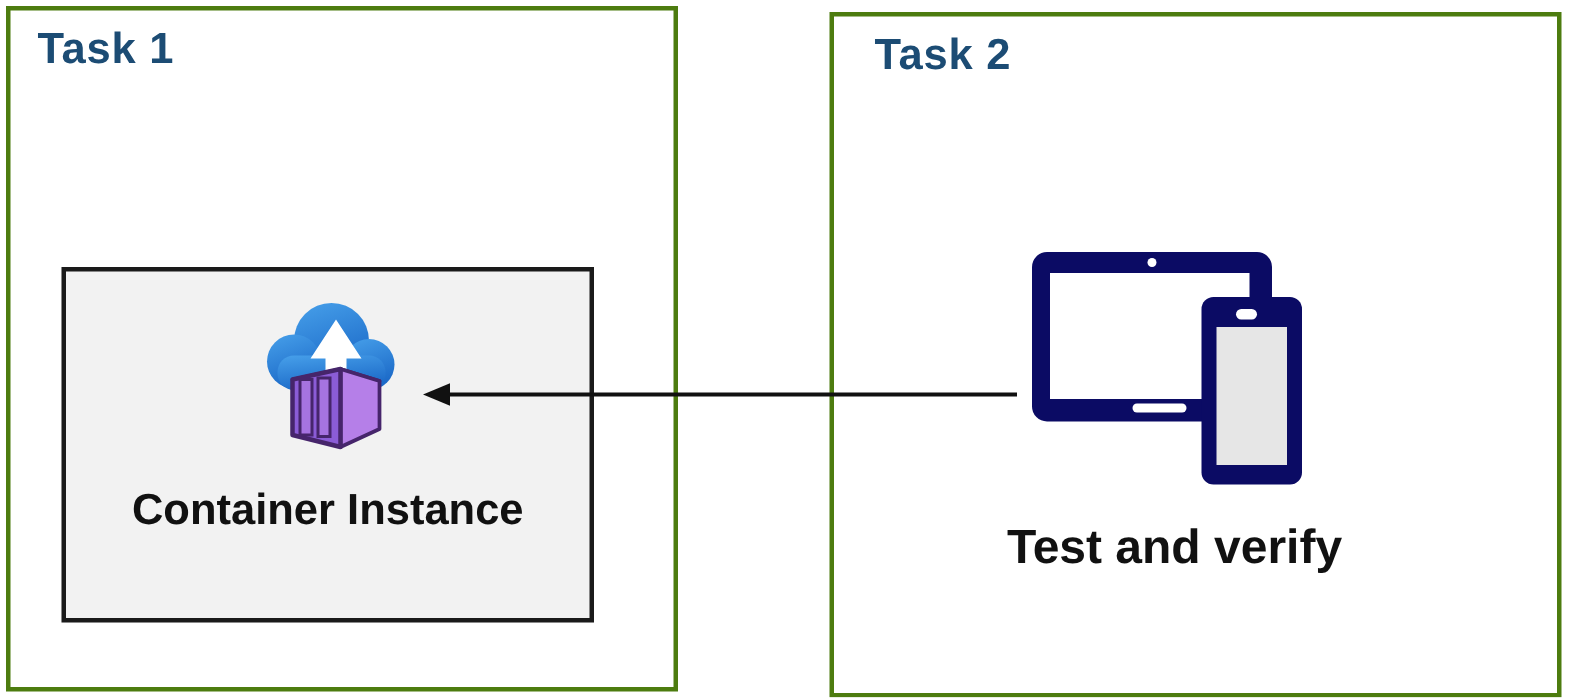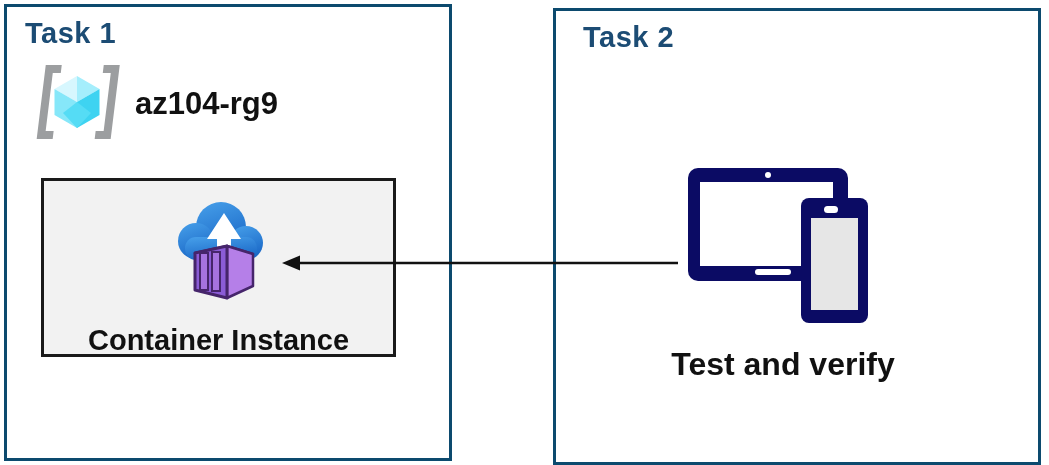--- a/index.html
+++ b/index.html
@@ -10,21 +10,21 @@
   }
   .canvas {
     position: relative;
     width: 1049px;
     height: 465px;
     background: #ffffff;
     overflow: hidden;
   }
   .task-box {
     position: absolute;
-    border: 3px solid #0c4a6e;
+    border: 3px solid #4d7c0f;
     background: #ffffff;
     box-sizing: border-box;
   }
   #task1-box { left: 4px; top: 4px; width: 448px; height: 457px; }
   #task2-box { left: 553px; top: 8px; width: 488px; height: 457px; }
   .task-title {
     position: absolute;
     font-size: 29px;
     font-weight: bold;
     color: #1C4C74;
@@ -43,21 +43,21 @@
     font-size: 31px;
     font-weight: bold;
     color: #111111;
     margin-left: 14px;
   }
   .inner-box {
     position: absolute;
     left: 34px;
     top: 171px;
     width: 355px;
-    height: 179px;
+    height: 237px;
     background: #F2F2F2;
     border: 3px solid #1a1a1a;
     box-sizing: border-box;
   }
   .aci-icon-wrap {
     position: absolute;
     left: 125px;
     top: 12px;
     width: 105px;
     height: 125px;
@@ -97,40 +97,20 @@
   }
 </style>
 </head>
 <body>
 
 <div class="canvas">
 
   <div class="task-box" id="task1-box">
     <div class="task-title" id="task1-title">Task 1</div>
 
-    <div class="rg-row">
-      <span>
-        <svg width="88" height="78" viewBox="0 0 88 78" aria-hidden="true">
-
-          <g stroke="#9C9EA0" stroke-width="8" fill="none" transform="skewX(-7) translate(8,0)">
-            <path d="M 21 6 H 9 V 72 H 21"></path>
-            <path d="M 63 6 H 75 V 72 H 63"></path>
-          </g>
-
-          <g stroke="none">
-            <polygon points="21.5,26 44,13 44,39" fill="#D7F7FE"></polygon>
-            <polygon points="44,13 66.5,26 44,39" fill="#A5EEFC"></polygon>
-            <polygon points="21.5,26 44,39 44,65 21.5,52" fill="#86E7F9"></polygon>
-            <polygon points="44,39 66.5,26 66.5,52 44,65" fill="#3ED3F1"></polygon>
-            <polygon points="44,39 58,50 44,65 30,50" fill="#55DCF5"></polygon>
-          </g>
-        </svg>
-      </span>
-      <span class="rg-label">az104-rg9</span>
-    </div>
 
     <div class="inner-box">
       <div class="aci-icon-wrap">
         <svg width="105" height="125" viewBox="0 0 105 125" aria-hidden="true">
           <defs>
             <linearGradient id="cloudGrad" x1="0" y1="0" x2="0.35" y2="1">
               <stop offset="0" stop-color="#47A0EA"></stop>
               <stop offset="1" stop-color="#1C6AC8"></stop>
             </linearGradient>
           </defs>

